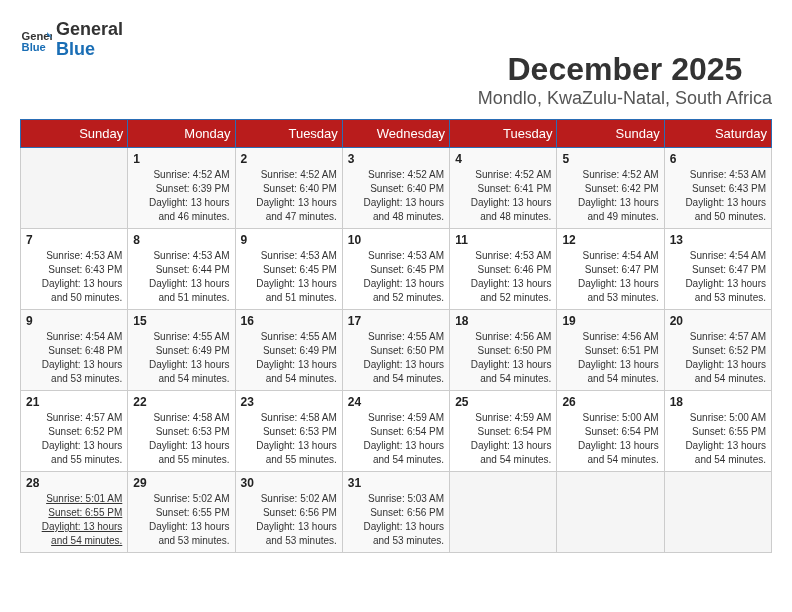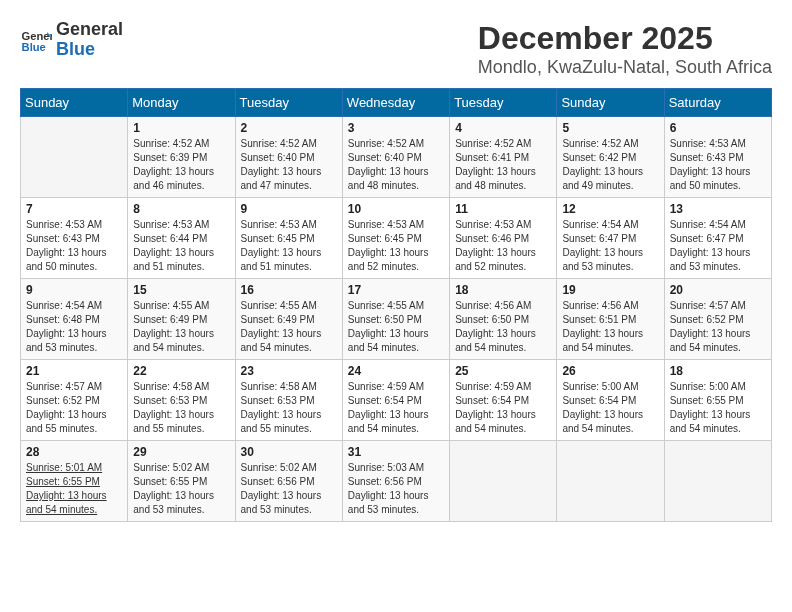--- a/index.html
+++ b/index.html
@@ -28,41 +28,42 @@
       line-height: 1.1;
     }
     .logo-text span {
       color: #1a6eb5;
     }
     .logo-icon {
       width: 32px;
       height: 32px;
     }
     .title-area {
-      text-align: left;
+      text-align: center;
+      margin-top: 31px;
     }
     .main-title {
       font-size: 32px;
       font-weight: bold;
       color: #333;
     }
     .subtitle {
       font-size: 18px;
       color: #555;
     }
     table {
       width: 100%;
       border-collapse: collapse;
       font-size: 11px;
     }
     thead tr th {
-      background-color: #0369a1;
+      background-color: #b91c1c;
       color: #fff;
       padding: 6px 4px;
-      text-align: left;
+      text-align: right;
       font-size: 13px;
       font-weight: normal;
       border: 1px solid #2a6db5;
     }
     tbody tr td {
       border: 1px solid #ccc;
       padding: 4px 5px;
       vertical-align: top;
       height: 80px;
       width: calc(100% / 7);
@@ -78,20 +79,21 @@
       font-weight: bold;
       font-size: 12px;
       color: #222;
       display: block;
       margin-bottom: 2px;
     }
     .day-info {
       font-size: 10px;
       color: #333;
       line-height: 1.4;
+      text-align: right;
     }
     .empty-cell {
       background: #f5f5f5 !important;
     }
   </style>
 </head>
 <body>
 
 <div class="header-area">
   <div class="logo">

